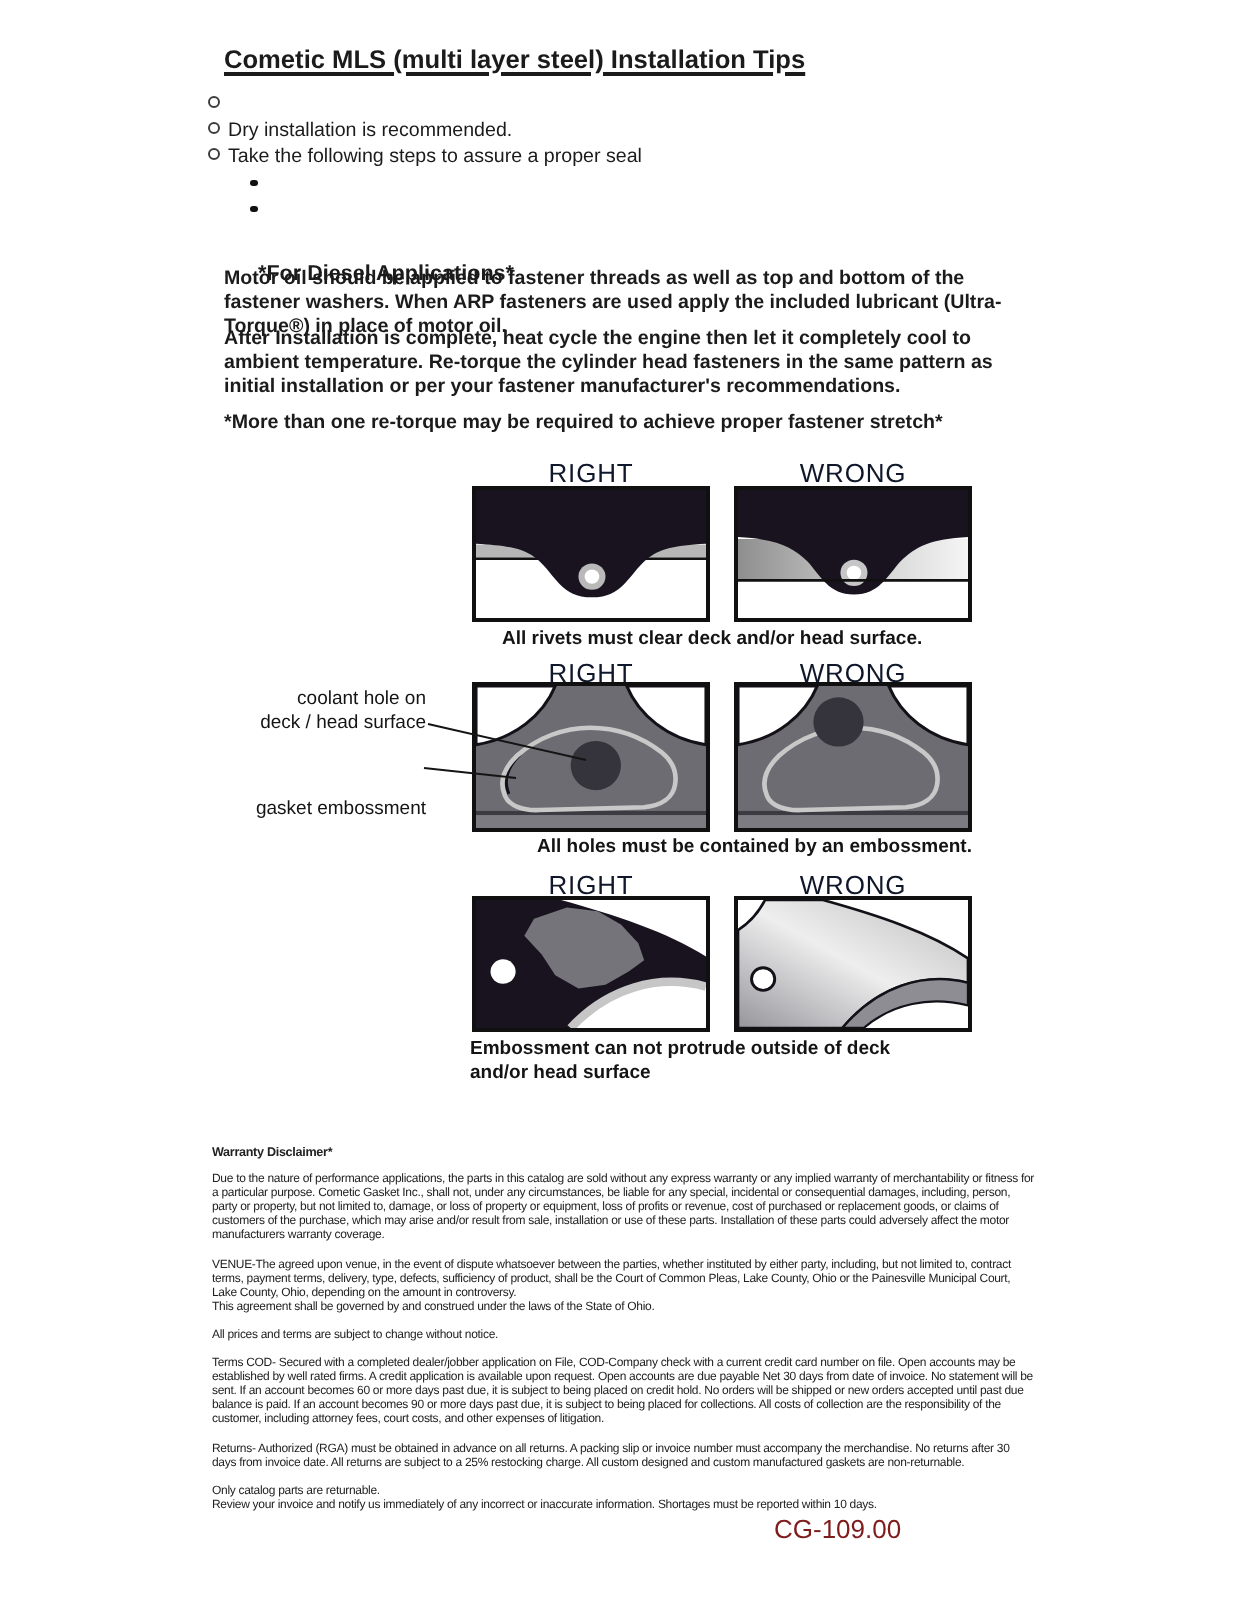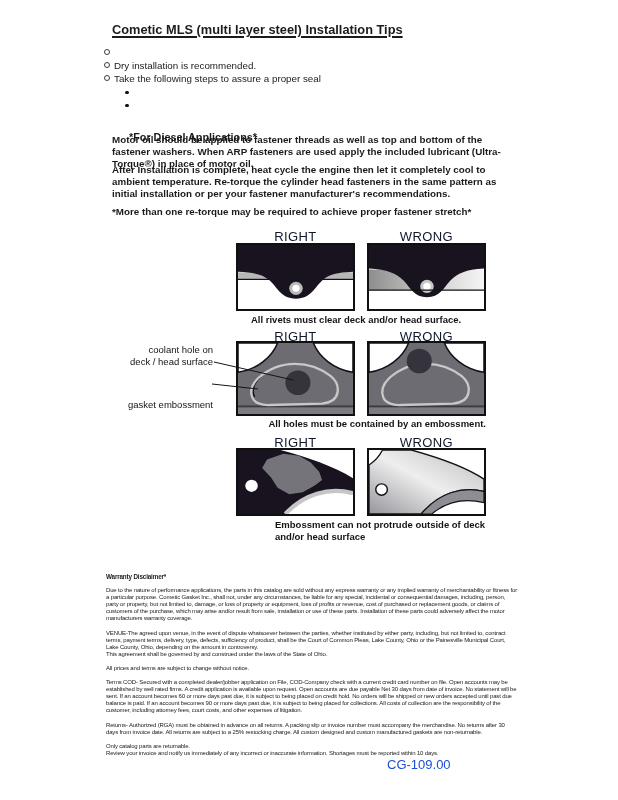--- a/index.html
+++ b/index.html
@@ -25,32 +25,32 @@
   .hl{left:236px}.hr{left:367px}
   .dbox{position:absolute;width:119px;border:2px solid #101010;box-sizing:border-box;background:#fff;}
   .bl{left:236px}.br{left:367px}
   .row1 .dbox{top:14px;height:68px}
   .row2 .dbox{top:12px;height:75px}
   .row3 .dbox{top:13px;height:68px}
   svg.fig{display:block;width:100%;height:100%;}
   .dcap{position:absolute;font-size:9.5px;font-weight:bold;color:#141414;}
   .cap1{left:235px;top:85px;margin-left:16px;}
   .cap2{left:236px;top:89px;width:250px;text-align:right;}
-  .cap3{left:235px;top:84px;width:230px;line-height:11.5px;margin-left:40px;}
+  .cap3{left:235px;top:84px;width:230px;line-height:11.5px;}
   .lab{position:absolute;font-size:9.5px;line-height:11.5px;text-align:right;color:#141414;}
   .lab1{left:95px;width:118px;top:15px;text-align:right;}
   .lab2{left:95px;width:118px;top:46px;margin-top:24px;}
   .leaders{position:absolute;left:0;top:0;width:618px;height:106px;}
 
   .legal{position:absolute;left:106px;top:573px;width:412px;font-size:6px;line-height:7.1px;letter-spacing:-0.15px;color:#222;}
   .legal .lh{font-weight:bold;font-size:6.3px;margin:0 0 7px 0;}
   .legal p{margin:0 0 7px 0;}
   .legal p.nogap{margin-bottom:0;}
 
-  .doccode{position:absolute;left:387px;top:757px;font-size:13px;color:#1d4ed8;text-align:center;}
+  .doccode{position:absolute;left:387px;top:757px;font-size:13px;color:#7f1d1d;text-align:center;}
 </style>
 </head>
 <body>
 
 <div class="page">
 
   <h1 class="title">Cometic MLS (multi layer steel) Installation Tips</h1>
 
   <div class="tips">
     <div class="tip"><span class="o"></span></div>

